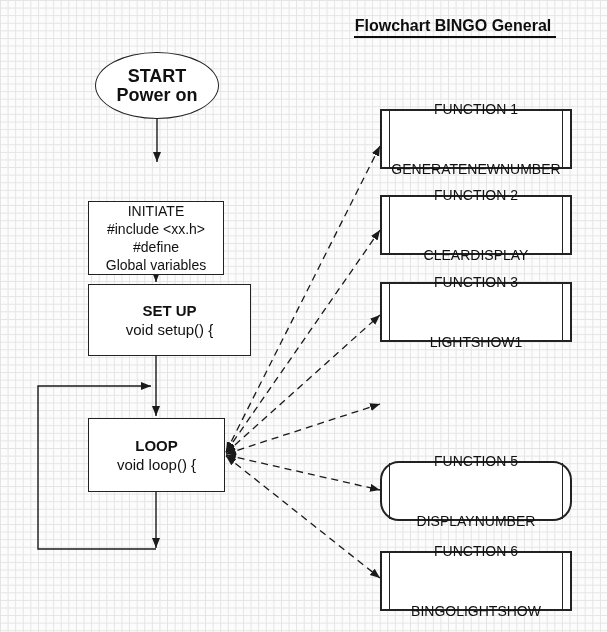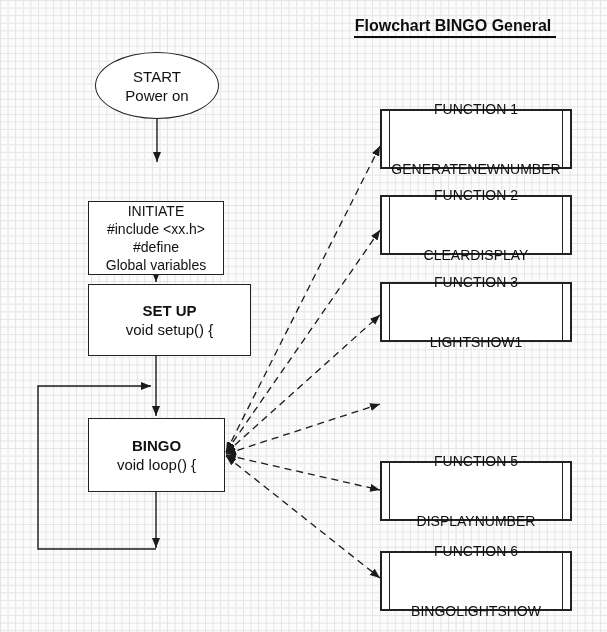--- a/index.html
+++ b/index.html
@@ -50,22 +50,23 @@
     align-items: center;
     justify-content: center;
     text-align: center;
     color: #111;
   }
 
   .start-ellipse {
     left: 95px; top: 52px;
     width: 124px; height: 67px;
     border-radius: 50%;
-    font-size: 15px;
+    font-size: 18px;
     line-height: 19px;
+    font-weight: bold;
   }
 
   .initiate-box {
     left: 88px; top: 164px;
     width: 136px; height: 74px;
     font-size: 14px;
     line-height: 18px;
     margin-top: 37px;
   }
 
@@ -100,21 +101,21 @@
     font-size: 14px;
     line-height: 18px;
     color: #111;
     gap: 42px;
   }
 
   .fn1 { top: 109px; }
   .fn2 { top: 195px; }
   .fn3 { top: 282px; }
   .fn4 { top: 371px; }
-  .fn5 { top: 461px; }
+  .fn5 { top: 461px; border-radius: 19px; }
   .fn6 { top: 551px; }
 </style>
 </head>
 <body>
 
 <div class="canvas">
 
   <svg class="connector-layer" viewBox="0 0 607 632" xmlns="http://www.w3.org/2000/svg">
     <defs>
       <marker id="ah" markerUnits="userSpaceOnUse" markerWidth="11" markerHeight="9" refX="10" refY="4" orient="auto-start-reverse">
@@ -152,21 +153,21 @@
     <div>#define</div>
     <div>Global variables</div>
   </div>
 
   <div class="shape setup-box">
     <div class="bold-line">SET UP</div>
     <div>void setup() {</div>
   </div>
 
   <div class="shape loop-box">
-    <div class="bold-line">BINGO</div>
+    <div class="bold-line">LOOP</div>
     <div>void loop() {</div>
   </div>
 
   <div class="fn-box fn1">
     <span class="inner-line left"></span>
     <span class="inner-line right"></span>
     <div class="fn-text">
       <div>FUNCTION 1</div>
       <div>GENERATENEWNUMBER</div>
     </div>

